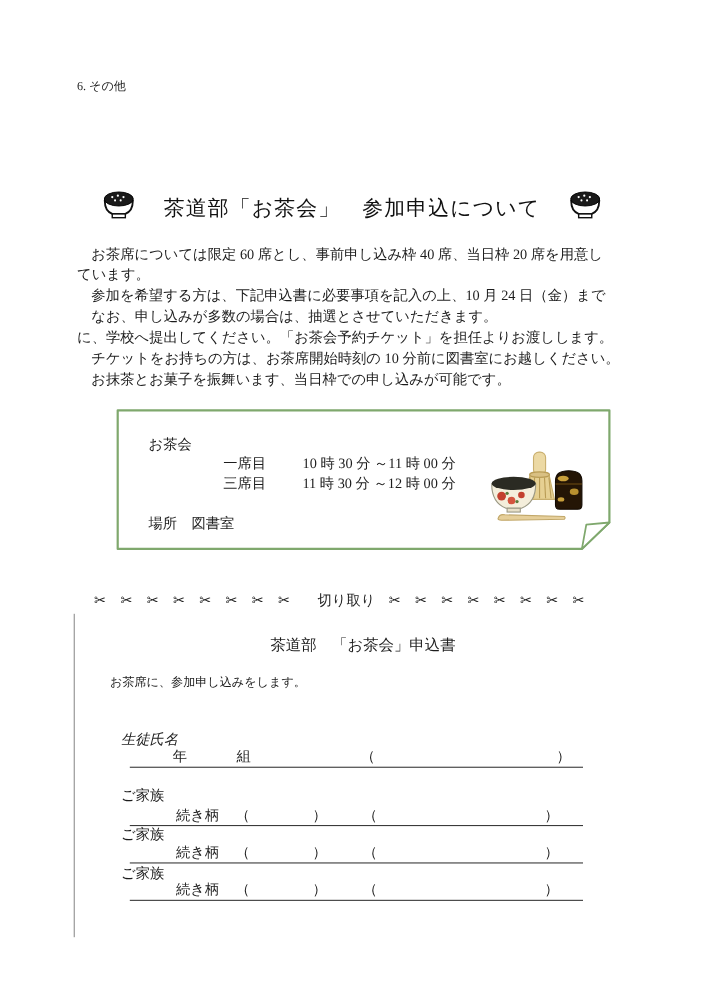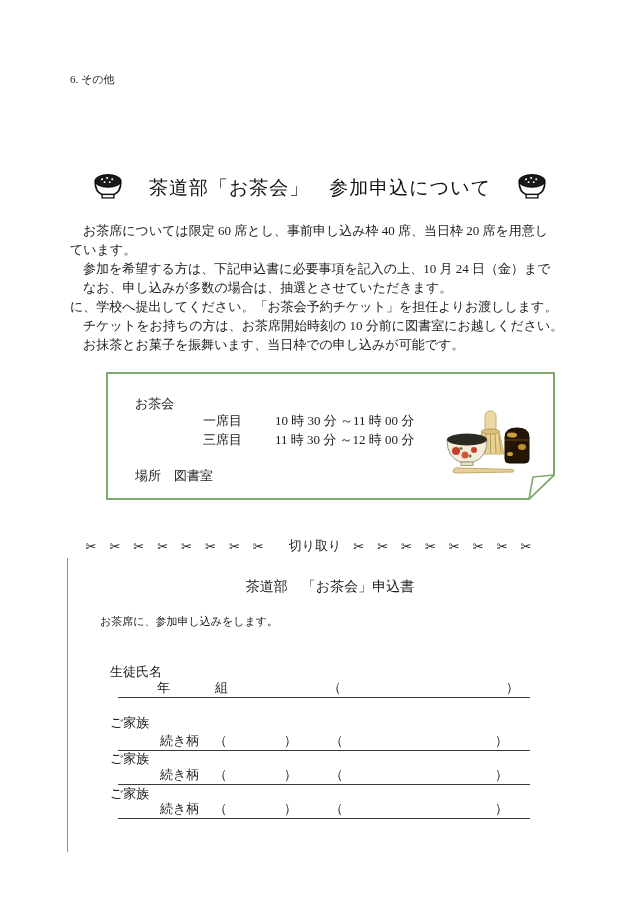--- a/index.html
+++ b/index.html
@@ -134,21 +134,21 @@
     <span class="scissors">✂✂✂✂✂✂✂✂</span>
     <span class="cut-label">切り取り</span>
     <span class="scissors">✂✂✂✂✂✂✂✂</span>
   </div>
 
   <div class="abs vline"></div>
 
   <div class="abs form-title">茶道部　「お茶会」申込書</div>
   <div class="abs t13" style="left:100px;top:612px;">お茶席に、参加申し込みをします。</div>
 
-  <div class="stu-label" style="top:663px;">生徒氏名</div>
+  <div class="stu-label" style="top:663px;font-style:italic;">生徒氏名</div>
   <div class="uline" style="top:680px;">
     <span style="left:39px;">年</span>
     <span style="left:97px;">組</span>
     <span style="left:210px;">（</span>
     <span style="left:388px;">）</span>
   </div>
 
   <div class="fam-label" style="top:714px;">ご家族</div>
   <div class="uline" style="top:733px;">
     <span style="left:42px;">続き柄</span>

